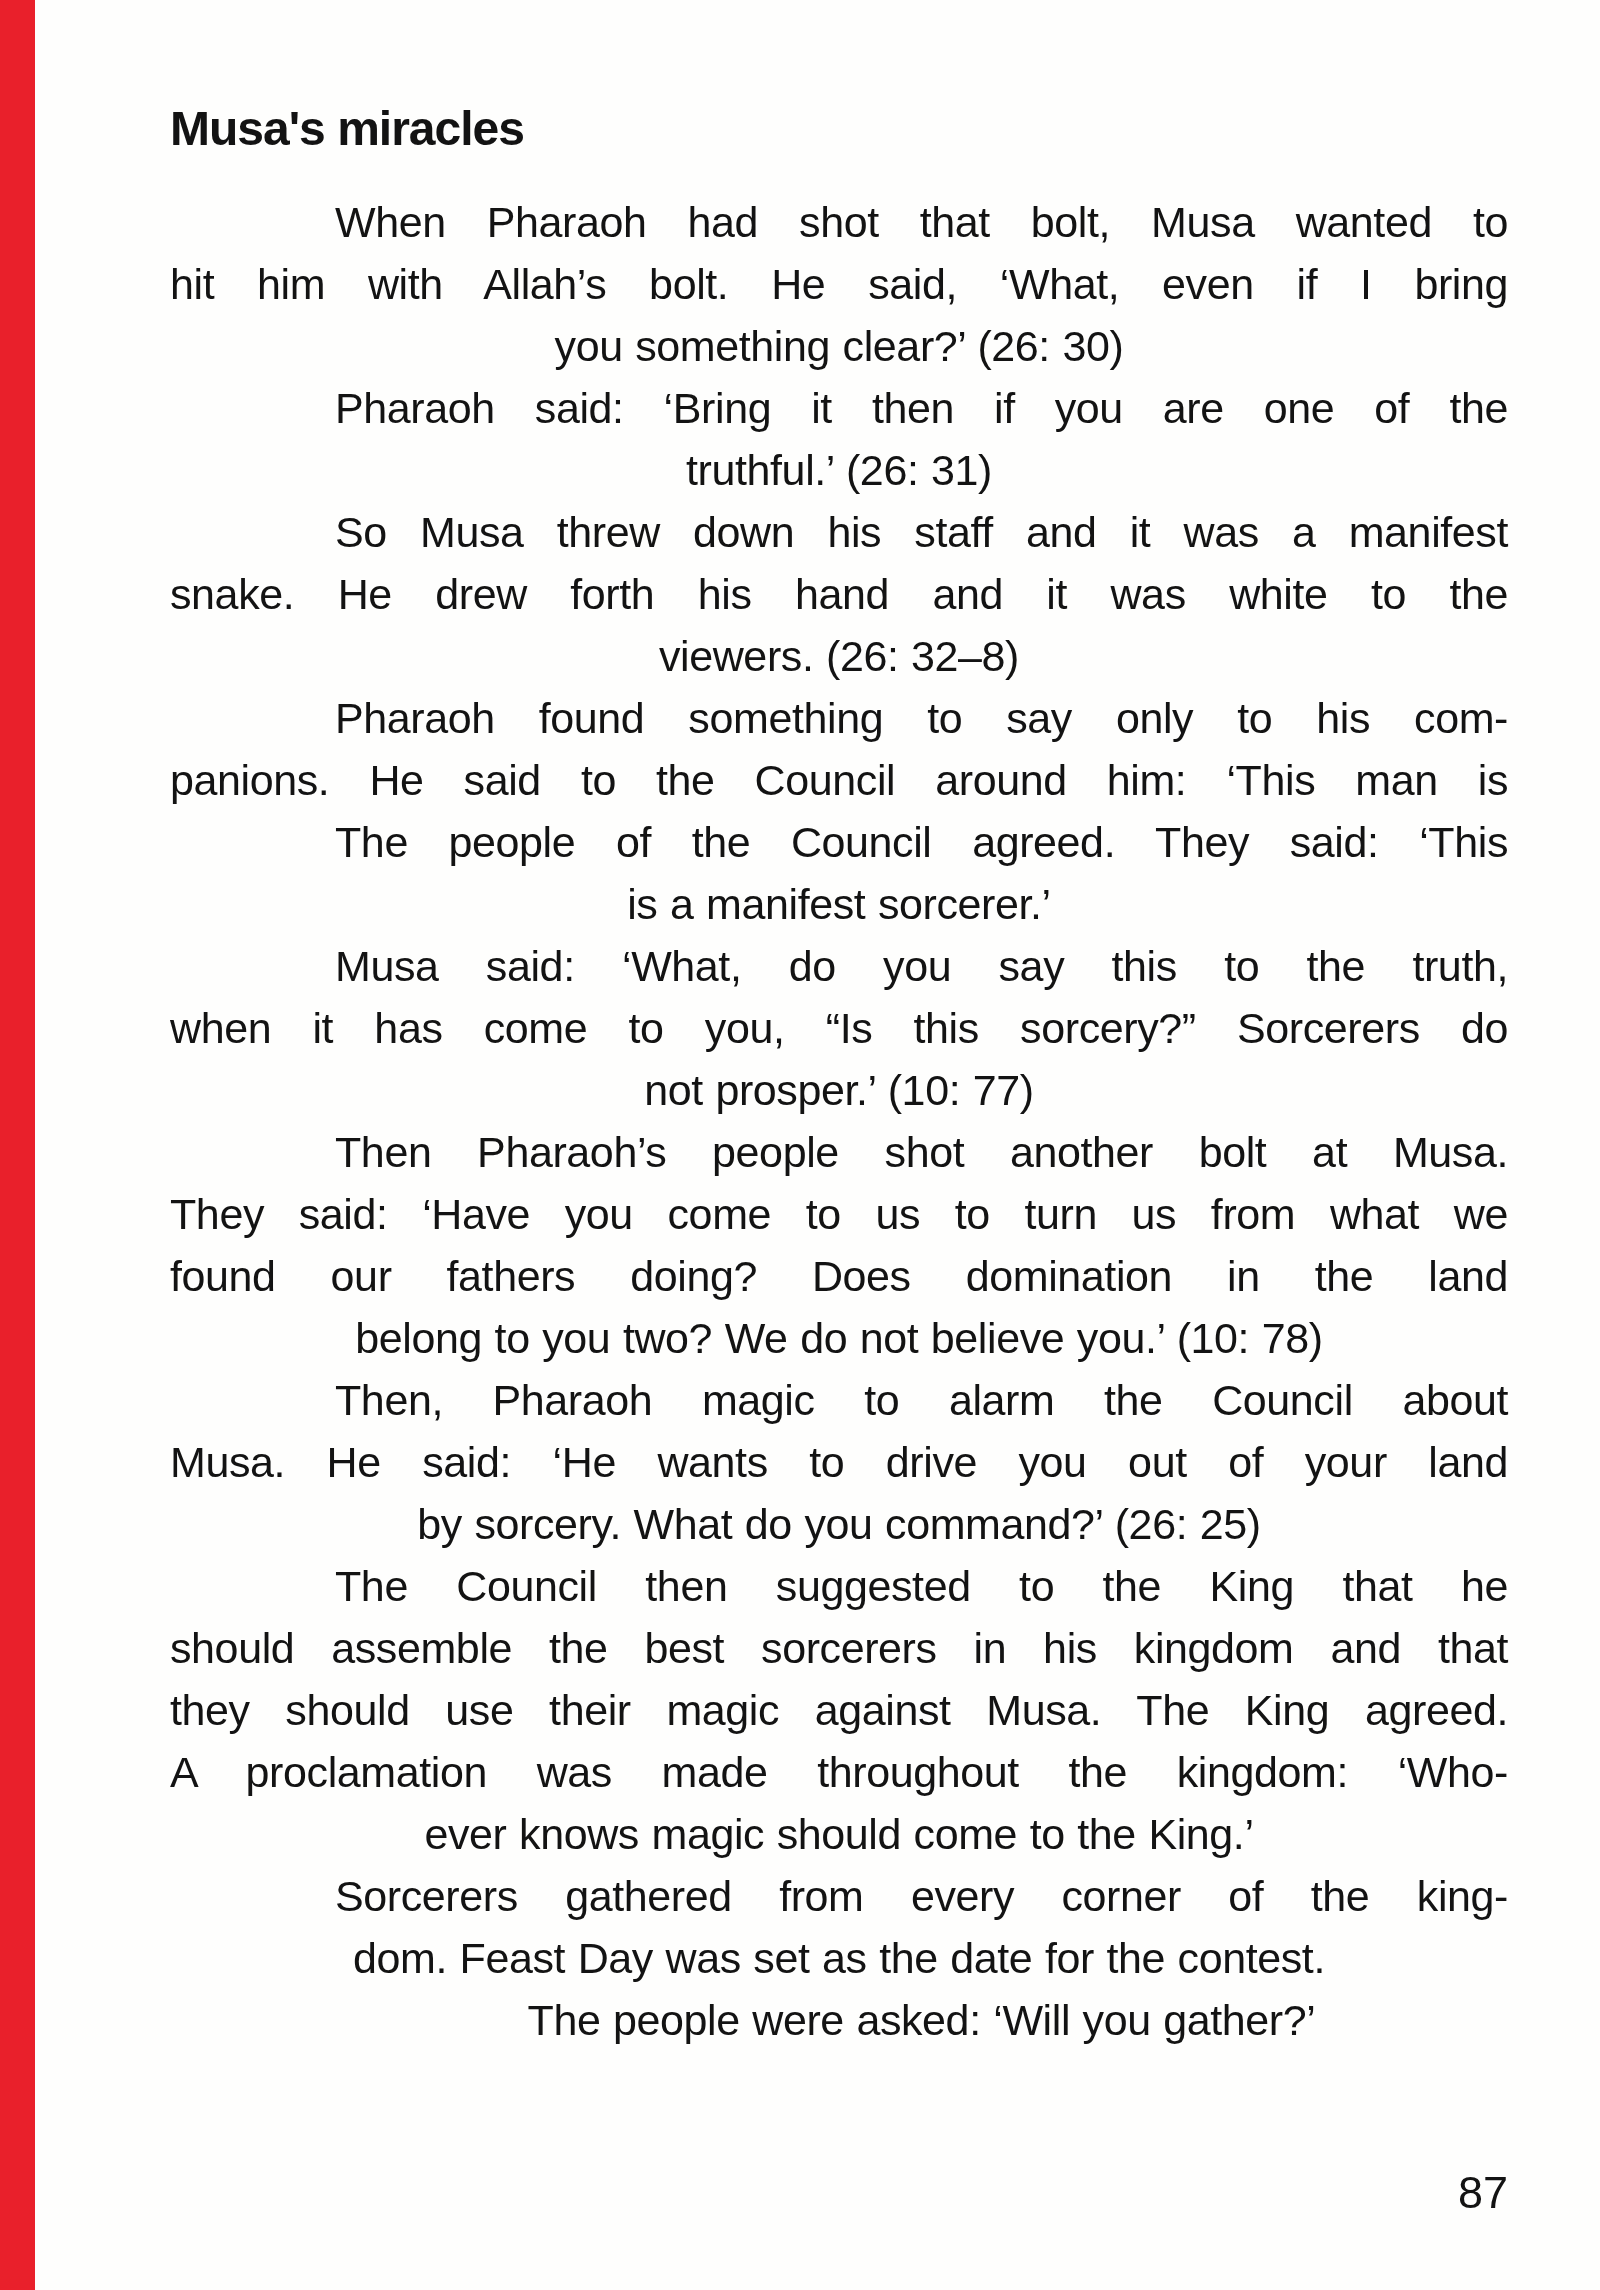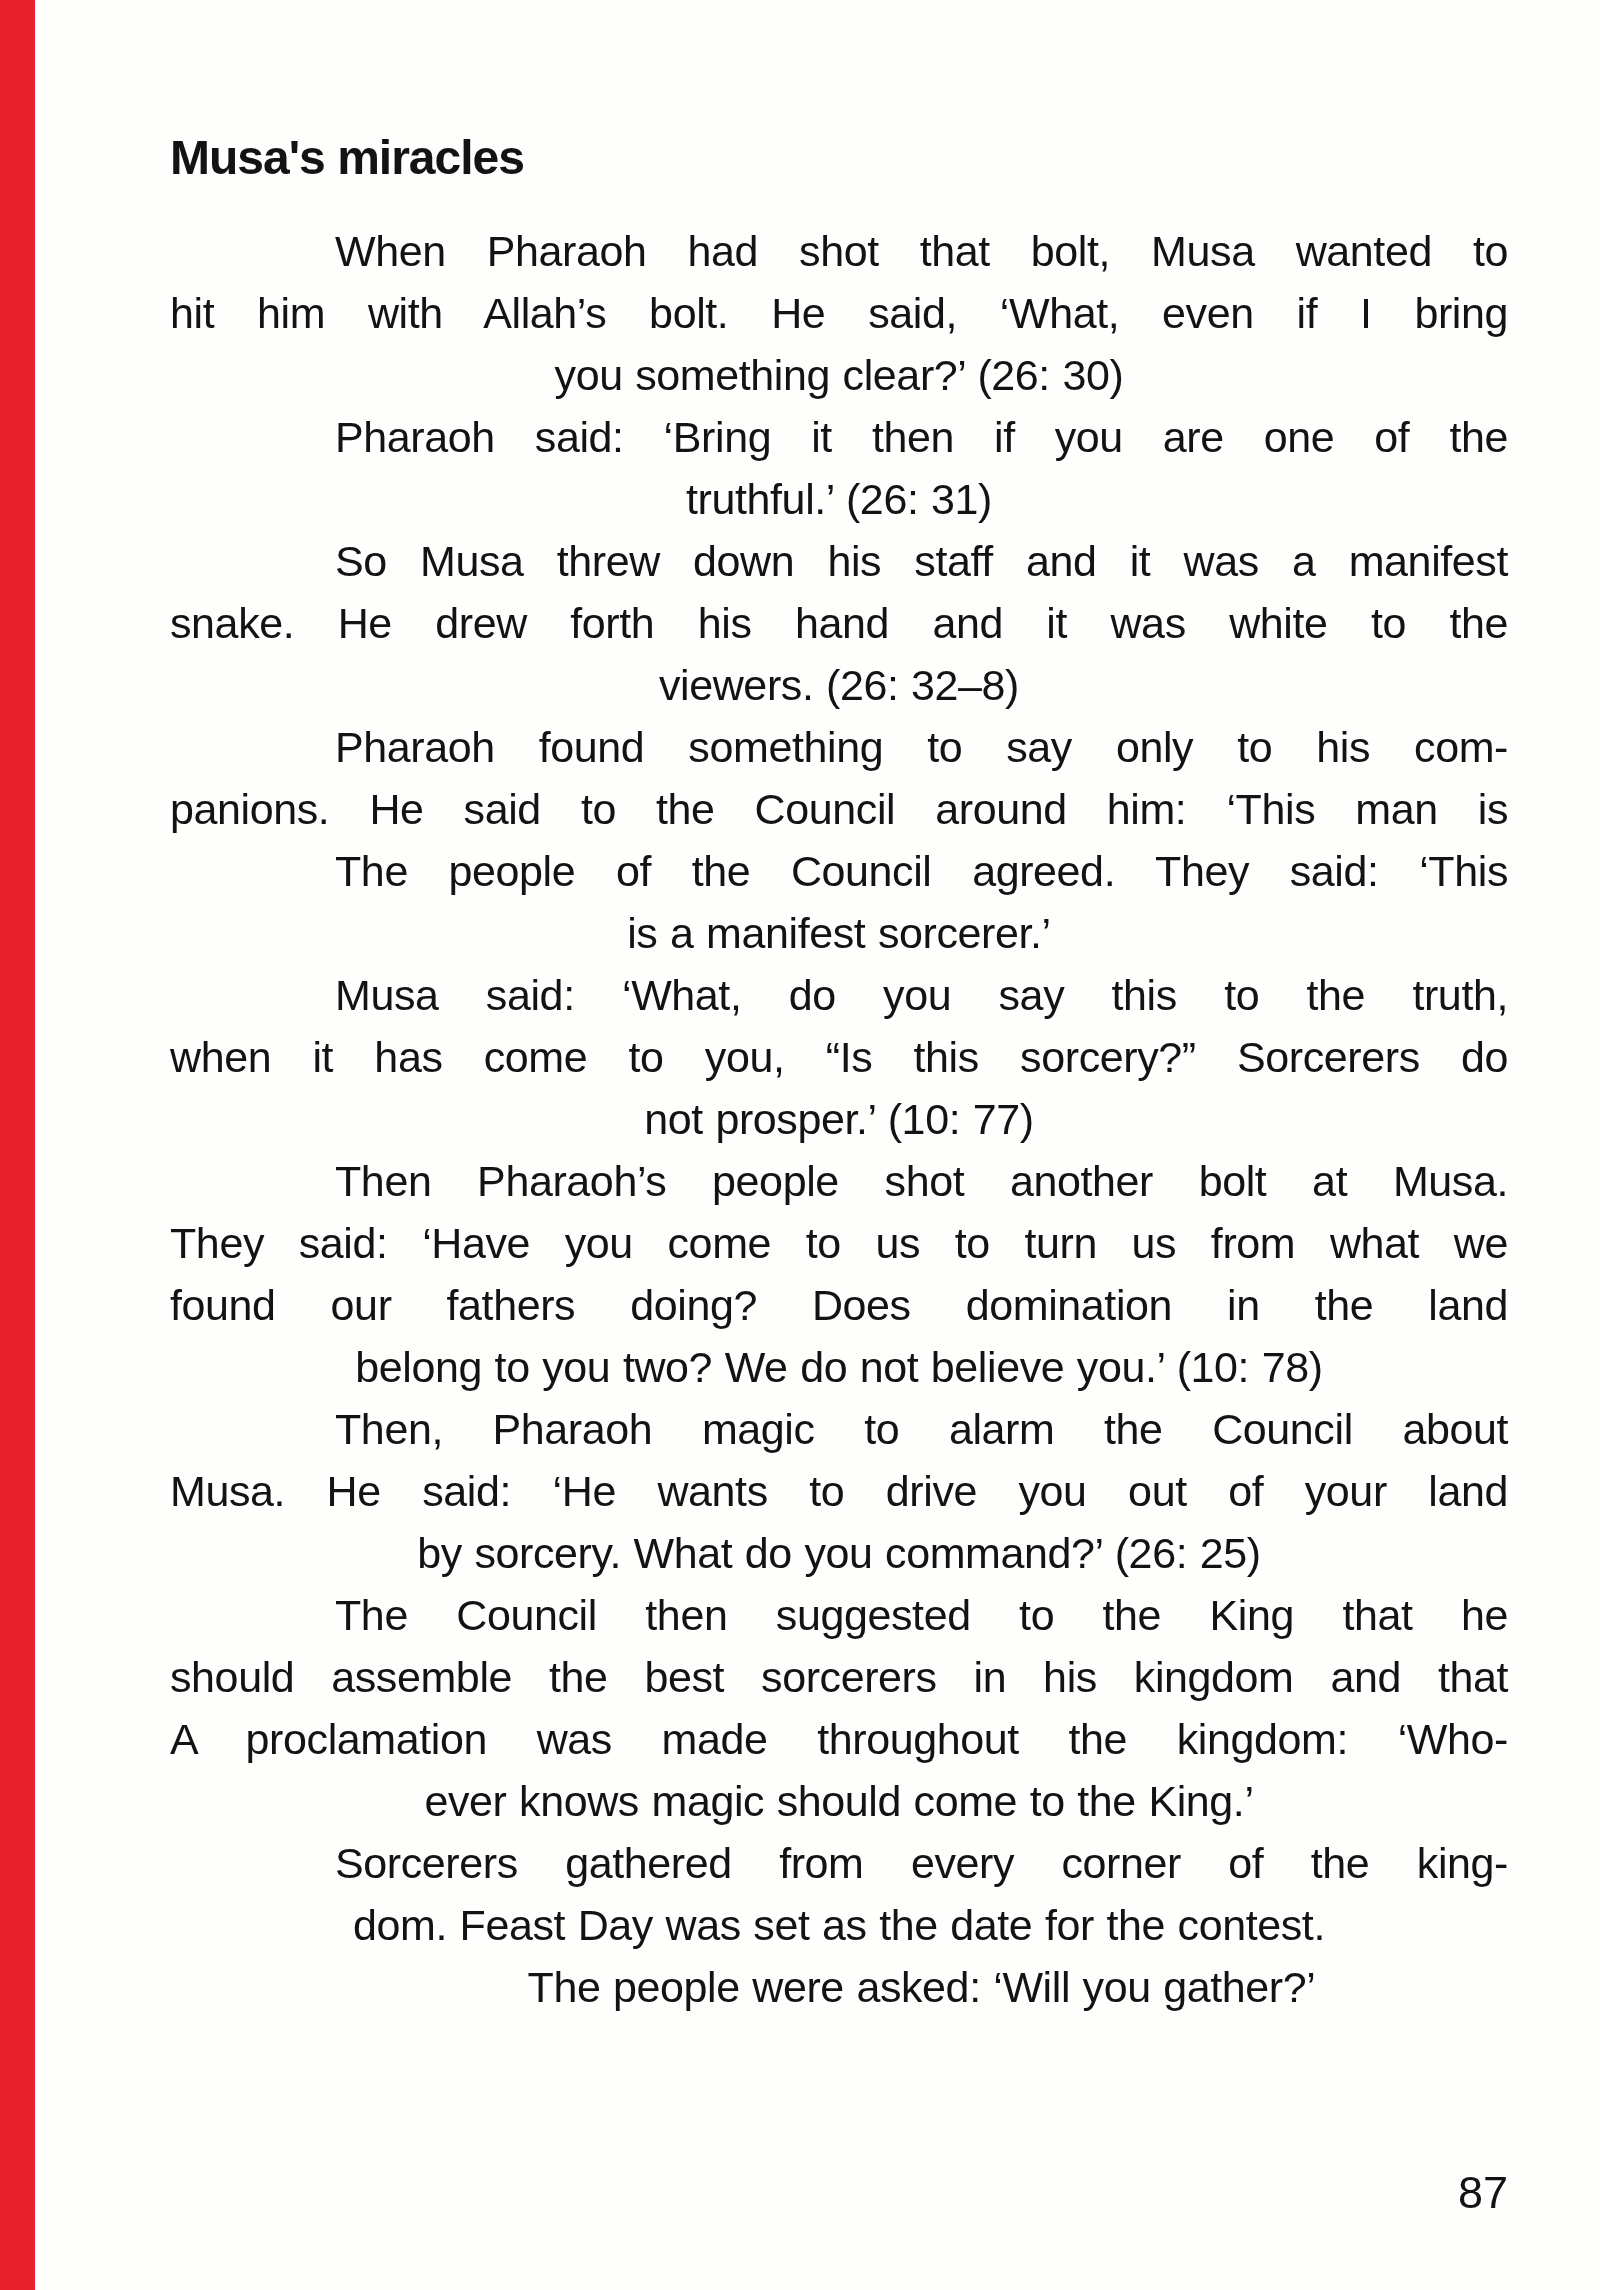--- a/index.html
+++ b/index.html
@@ -9,21 +9,21 @@
     background:#fefefd;
     font-family:"Liberation Sans", sans-serif;
     color:#131313;
     overflow:hidden;
   }
   .edge-stripe {
     position:absolute; left:0; top:0;
     width:35px; height:2290px;
   }
   .content {
-    position:absolute; left:170px; top:131px; width:1338px;
+    position:absolute; left:170px; top:102px; width:1338px;
   }
   .heading {
     font-size:48px; font-weight:bold; line-height:53px;
     letter-spacing:-1px; margin:0;
   }
   .lines {
     margin-top:36px;
     font-size:43px; line-height:62px;
     letter-spacing:-0.4px;
     word-spacing:1px;
@@ -62,20 +62,21 @@
         <div class="line"><span class="it">not prosper.’ </span><span>(10: 77)</span></div>
         <div class="line indent j"><span>Then Pharaoh’s people shot another bolt at Musa.</span></div>
         <div class="line j"><span class="it">They said: ‘Have you come to us to turn us from what we</span></div>
         <div class="line j"><span class="it">found our fathers doing? Does domination in the land</span></div>
         <div class="line"><span class="it">belong to you two? We do not believe you.’ </span><span>(10: 78)</span></div>
         <div class="line indent j"><span>Then, Pharaoh magic to alarm the Council about</span></div>
         <div class="line j"><span>Musa. He said: </span><span class="it">‘He wants to drive you out of your land</span></div>
         <div class="line"><span class="it">by sorcery. What do you command?’ </span><span>(26: 25)</span></div>
         <div class="line indent j"><span>The Council then suggested to the King that he</span></div>
         <div class="line j"><span>should assemble the best sorcerers in his kingdom and that</span></div>
+        <div class="line j"><span>they should use their magic against Musa. The King agreed.</span></div>
         <div class="line j"><span>A proclamation was made throughout the kingdom: ‘Who-</span></div>
         <div class="line"><span>ever knows magic should come to the King.’</span></div>
         <div class="line indent j"><span>Sorcerers gathered from every corner of the king-</span></div>
         <div class="line"><span>dom. Feast Day was set as the date for the contest.</span></div>
         <div class="line indent"><span class="it">The people were asked: ‘Will you gather?’</span></div>
       </div>
   </div>
   <div class="page-number">87</div>
 </div>
 

